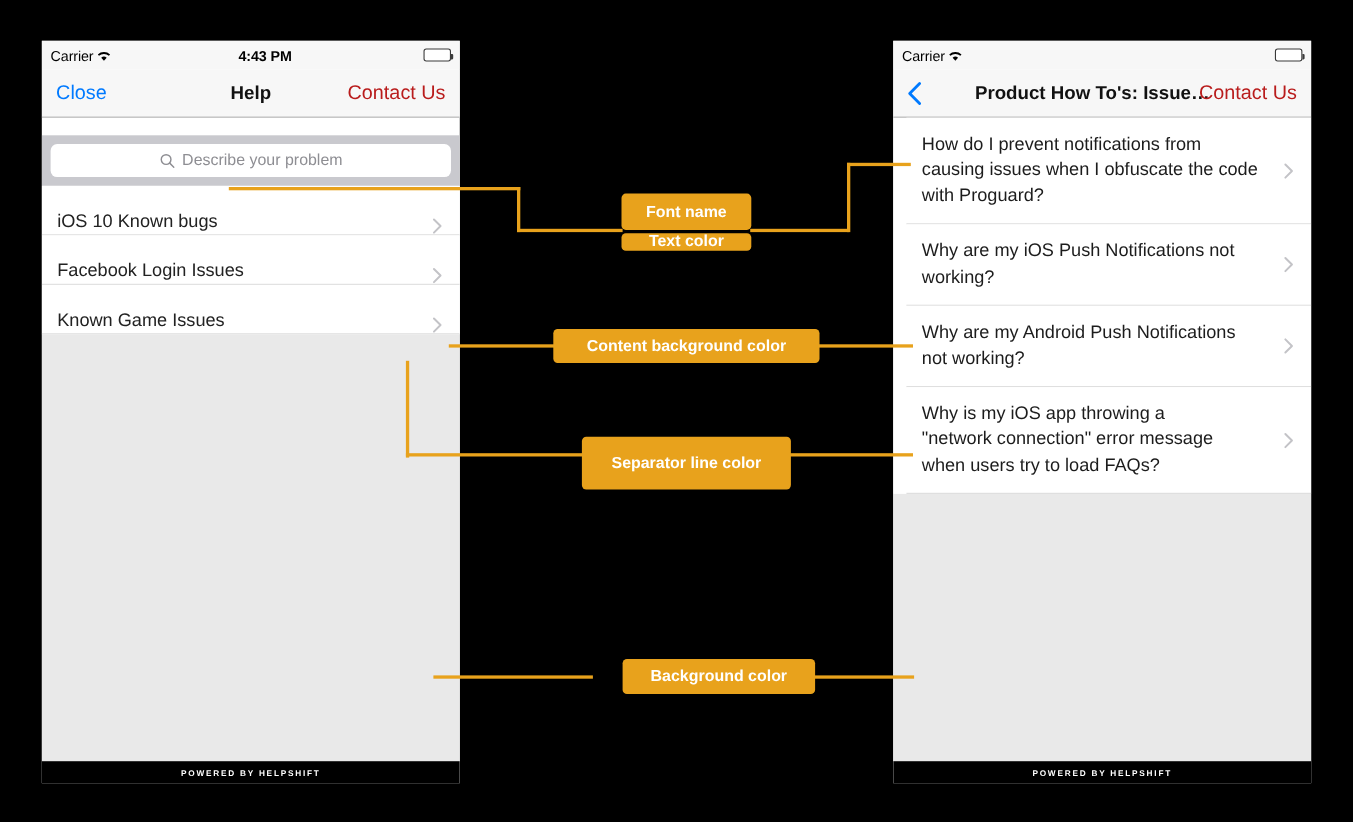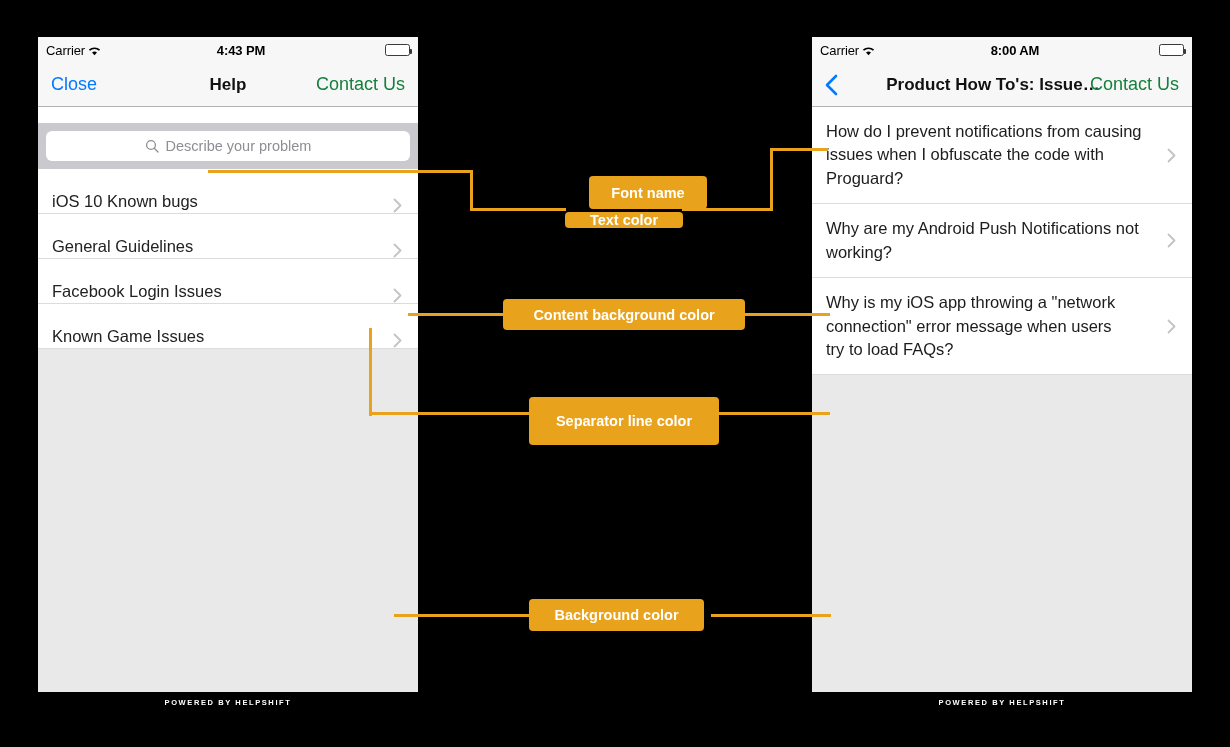--- a/index.html
+++ b/index.html
@@ -47,21 +47,21 @@
   }
   .battery-fill { width: 100%; height: 100%; background: #1a1a1a; border-radius: 1px; }
 
   
   .nav-bar {
     position: relative; height: 44px; background: #f7f7f7;
     border-bottom: 1px solid #b2b2b2;
     display: flex; align-items: center; padding: 0 13px;
   }
   .nav-left  { font-size: 18px; color: #007aff; z-index: 2; white-space: nowrap; }
-  .nav-right { font-size: 18px; color: #15803d; margin-left: auto; z-index: 2; white-space: nowrap; }
+  .nav-right { font-size: 18px; color: #b91c1c; margin-left: auto; z-index: 2; white-space: nowrap; }
   .nav-title {
     position: absolute; left: 0; right: 0; text-align: center;
     font-size: 17px; font-weight: 700; color: #111; pointer-events: none;
   }
   #phone-right .nav-title { left: 0; right: 0; text-align: center; padding-right: 18px; }
   .back-chevron { width: 13px; height: 22px; display:block; }
 
   
   .search-wrap { background: #c9c9ce; padding: 8px 8px; margin-top: 16px; }
   .search-field {
@@ -73,21 +73,21 @@
 
   
   .list { background: #ffffff; }
   .row {
     position: relative; display: flex; align-items: flex-end;
     padding: 0 14px 0 14px; min-height: 45px;
     border-bottom: 1px solid #dcdcdc; background: #fff;
   }
   .row:last-child { border-bottom: 1px solid #dcdcdc; gap: 32px; }
   .row-label { font-size: 16.5px; color: #222; line-height: 1.33; flex: 1; padding-right: 18px; }
-  #phone-right .row { padding: 13px 14px; align-items: center; }
+  #phone-right .row { padding: 13px 14px; align-items: center; margin-left: 12px; }
   #phone-right .row-label { font-size: 16.5px; line-height: 1.42; color: #1c1c1c; }
   .chev {
     width: 9px; height: 15px; flex: 0 0 auto; margin-right: 2px;
   }
   .chev svg { display: block; }
 
   
   .filler { background: #e9e9e9; flex: 1; }
   .phone-body { display: flex; flex-direction: column; height: 100%; }
   .footer {
@@ -102,25 +102,25 @@
     background: #e8a21c;
     color: #ffffff;
     font-size: 14.5px;
     font-weight: 700;
     border-radius: 4px;
     display: flex; align-items: center; justify-content: center;
     padding: 0 14px;
     white-space: nowrap;
     z-index: 30;
   }
-  #badge-font-name   { left: 565px; top: 176px; width: 118px; height: 33px; margin-left: 24px; }
+  #badge-font-name   { left: 565px; top: 176px; width: 118px; height: 33px; }
   #badge-text-color  { left: 565px; top: 212px; width: 118px; height: 16px; }
   #badge-content-bg  { left: 503px; top: 299px; width: 242px; height: 31px; }
   #badge-separator   { left: 529px; top: 397px; width: 190px; height: 48px; }
-  #badge-background  { left: 529px; top: 599px; width: 175px; height: 32px; }
+  #badge-background  { left: 566px; top: 599px; width: 175px; height: 32px; }
 
   
   .ln { position: absolute; background: #e8a21c; z-index: 20; }
   .lnh { height: 3px; }
   .lnv { width: 3px; }
 </style>
 </head>
 <body>
 
 <div class="stage">
@@ -165,28 +165,20 @@
       <div class="list">
         <div class="row">
           <span class="row-label">iOS 10 Known bugs</span>
           <span class="chev">
               <svg viewBox="0 0 9 15" width="9" height="15">
                 <polyline points="1.5,1.5 7.5,7.5 1.5,13.5" fill="none" stroke="#c3c3c7" stroke-width="1.8" stroke-linecap="round" stroke-linejoin="round"></polyline>
               </svg>
             </span>
         </div>
         <div class="row">
-          <span class="row-label">General Guidelines</span>
-          <span class="chev">
-              <svg viewBox="0 0 9 15" width="9" height="15">
-                <polyline points="1.5,1.5 7.5,7.5 1.5,13.5" fill="none" stroke="#c3c3c7" stroke-width="1.8" stroke-linecap="round" stroke-linejoin="round"></polyline>
-              </svg>
-            </span>
-        </div>
-        <div class="row">
           <span class="row-label">Facebook Login Issues</span>
           <span class="chev">
               <svg viewBox="0 0 9 15" width="9" height="15">
                 <polyline points="1.5,1.5 7.5,7.5 1.5,13.5" fill="none" stroke="#c3c3c7" stroke-width="1.8" stroke-linecap="round" stroke-linejoin="round"></polyline>
               </svg>
             </span>
         </div>
         <div class="row">
           <span class="row-label">Known Game Issues</span>
           <span class="chev">
@@ -208,21 +200,20 @@
       <div class="status-bar">
         <div class="sb-left">
           <span class="sb-carrier">Carrier</span>
           <span class="wifi-icon">
             <svg viewBox="0 0 16 12" width="15" height="11">
                 <path d="M8 11.2 5.3 8.1a4.2 4.2 0 0 1 5.4 0z" fill="#000"></path>
                 <path d="M8 4.4a7.2 7.2 0 0 0-4.9 1.9L1.9 4.9A9 9 0 0 1 8 2.6a9 9 0 0 1 6.1 2.3l-1.2 1.4A7.2 7.2 0 0 0 8 4.4z" fill="#000"></path>
               </svg>
           </span>
         </div>
-        <div class="sb-time">8:00 AM</div>
         <div class="sb-right">
           <span class="battery"><span class="battery-fill"></span></span>
         </div>
       </div>
 
       <div class="nav-bar">
         <span class="nav-left">
           <span class="back-chevron">
             <svg viewBox="0 0 13 22" width="13" height="22">
                 <polyline points="11,2 2,11 11,20" fill="none" stroke="#007aff" stroke-width="2.6" stroke-linecap="round" stroke-linejoin="round"></polyline>
@@ -236,20 +227,28 @@
       <div class="list">
         <div class="row">
           <span class="row-label">How do I prevent notifications from causing issues when I obfuscate the code with Proguard?</span>
           <span class="chev">
               <svg viewBox="0 0 9 15" width="9" height="15">
                 <polyline points="1.5,1.5 7.5,7.5 1.5,13.5" fill="none" stroke="#c3c3c7" stroke-width="1.8" stroke-linecap="round" stroke-linejoin="round"></polyline>
               </svg>
             </span>
         </div>
         <div class="row">
+          <span class="row-label">Why are my iOS Push Notifications not working?</span>
+          <span class="chev">
+              <svg viewBox="0 0 9 15" width="9" height="15">
+                <polyline points="1.5,1.5 7.5,7.5 1.5,13.5" fill="none" stroke="#c3c3c7" stroke-width="1.8" stroke-linecap="round" stroke-linejoin="round"></polyline>
+              </svg>
+            </span>
+        </div>
+        <div class="row">
           <span class="row-label">Why are my Android Push Notifications not working?</span>
           <span class="chev">
               <svg viewBox="0 0 9 15" width="9" height="15">
                 <polyline points="1.5,1.5 7.5,7.5 1.5,13.5" fill="none" stroke="#c3c3c7" stroke-width="1.8" stroke-linecap="round" stroke-linejoin="round"></polyline>
               </svg>
             </span>
         </div>
         <div class="row">
           <span class="row-label">Why is my iOS app throwing a "network connection" error message when users try to load FAQs?</span>
           <span class="chev">

